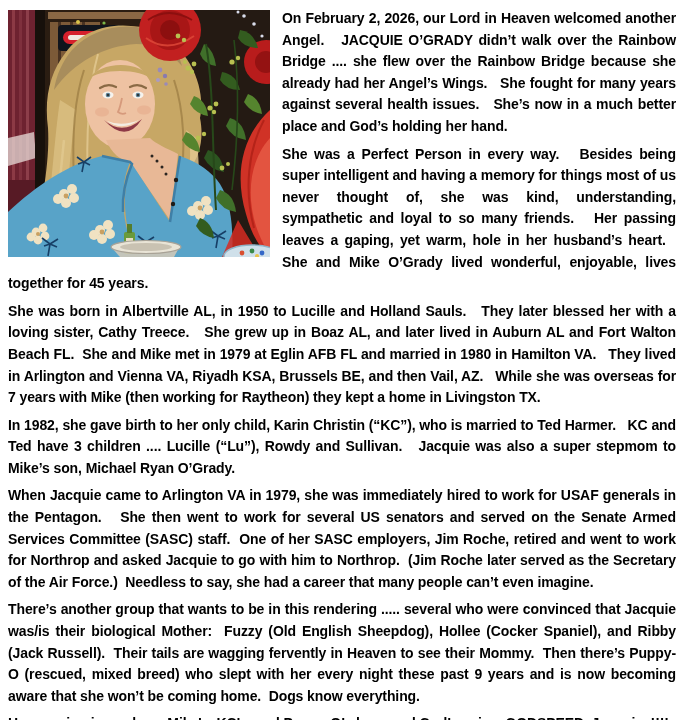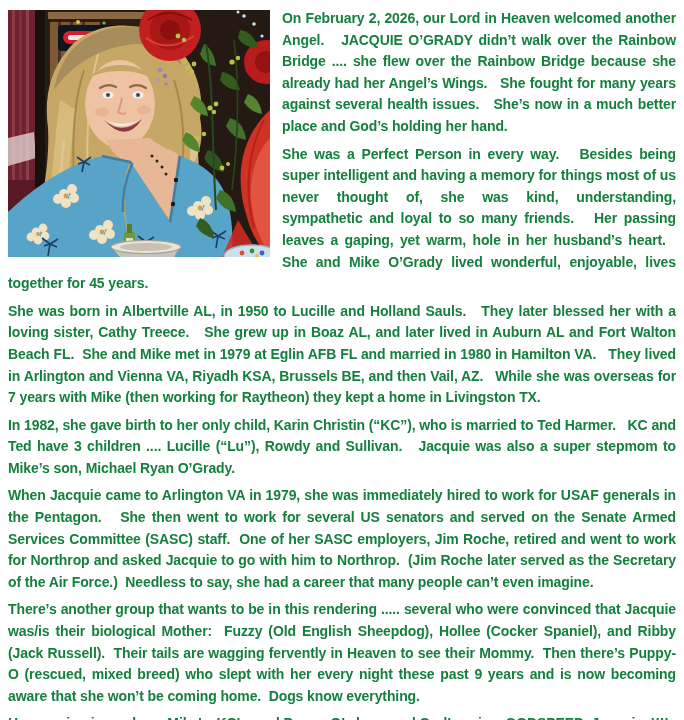--- a/index.html
+++ b/index.html
@@ -33,21 +33,21 @@
     width: 100%;
     height: 100%;
   }
   p.para {
     margin: 0 0 6px 0;
     font-size: 14px;
     font-weight: 700;
     line-height: 21.6px;
     letter-spacing: -0.1px;
     text-align: justify;
-    color: #15803d;
+    color: #000000;
   }
 </style>
 </head>
 <body>
 
 <div class="page">
 
   <figure class="photo">
     <svg viewBox="0 0 262 247" preserveAspectRatio="none">
 

